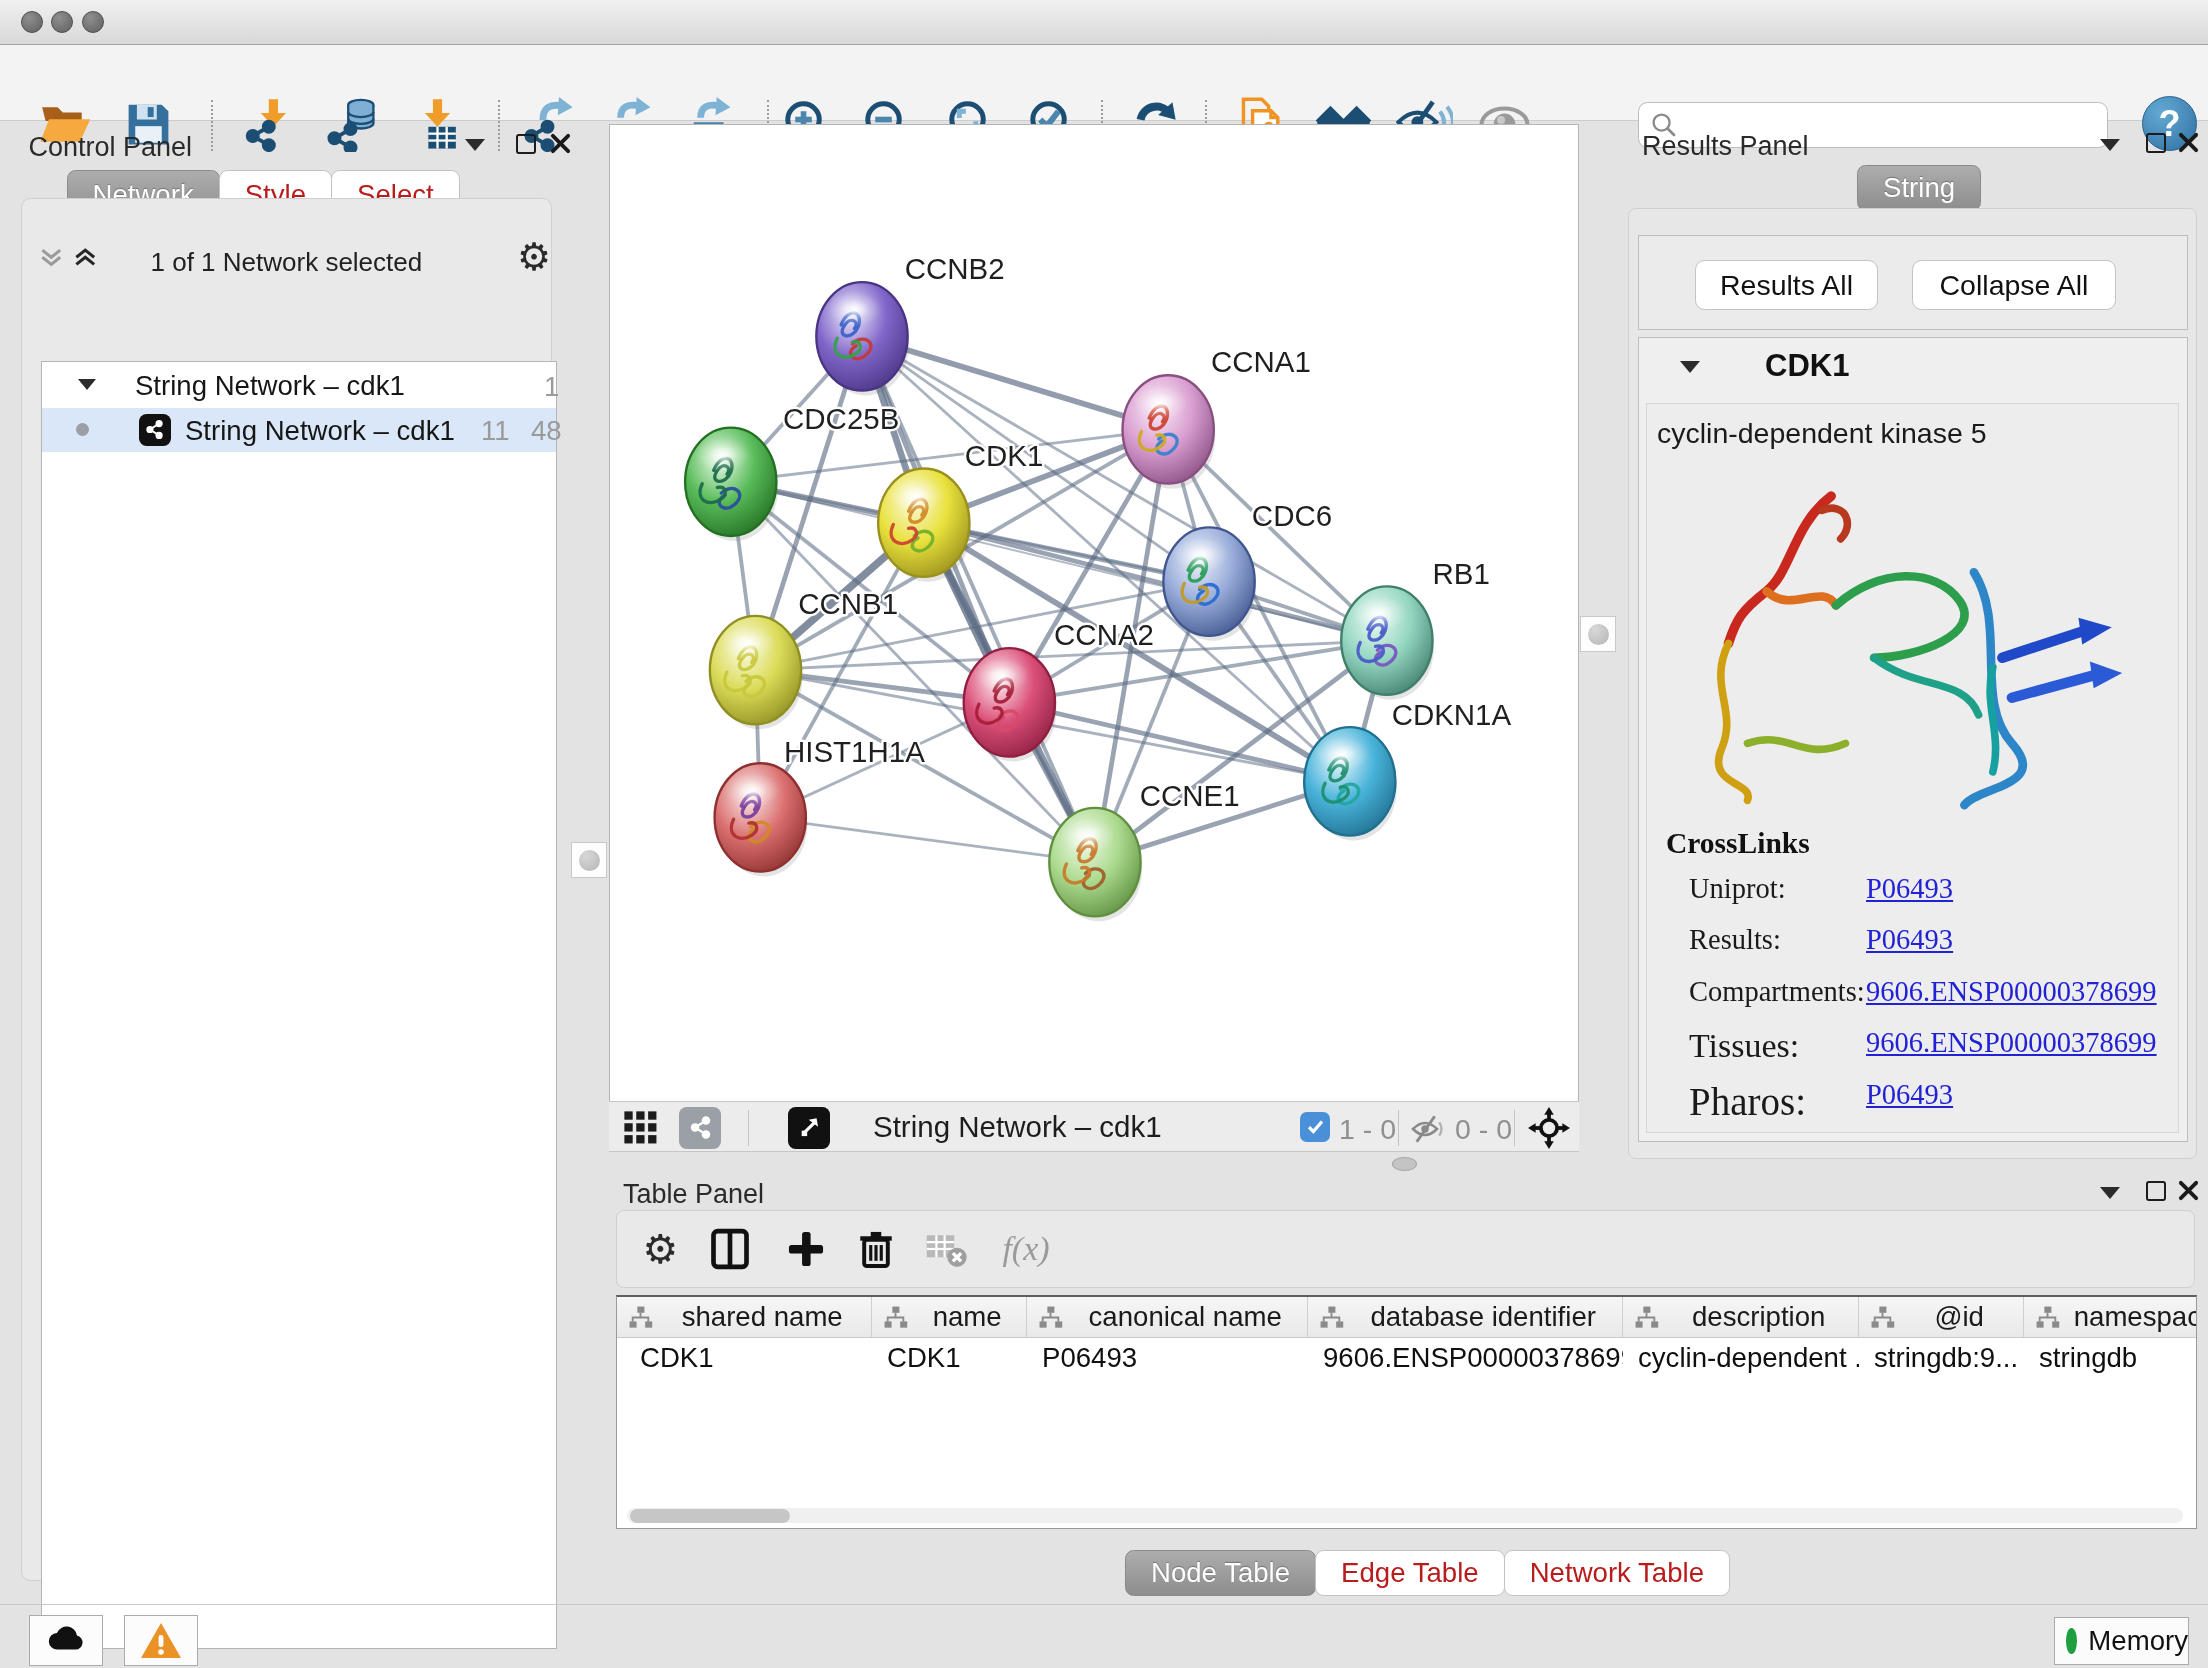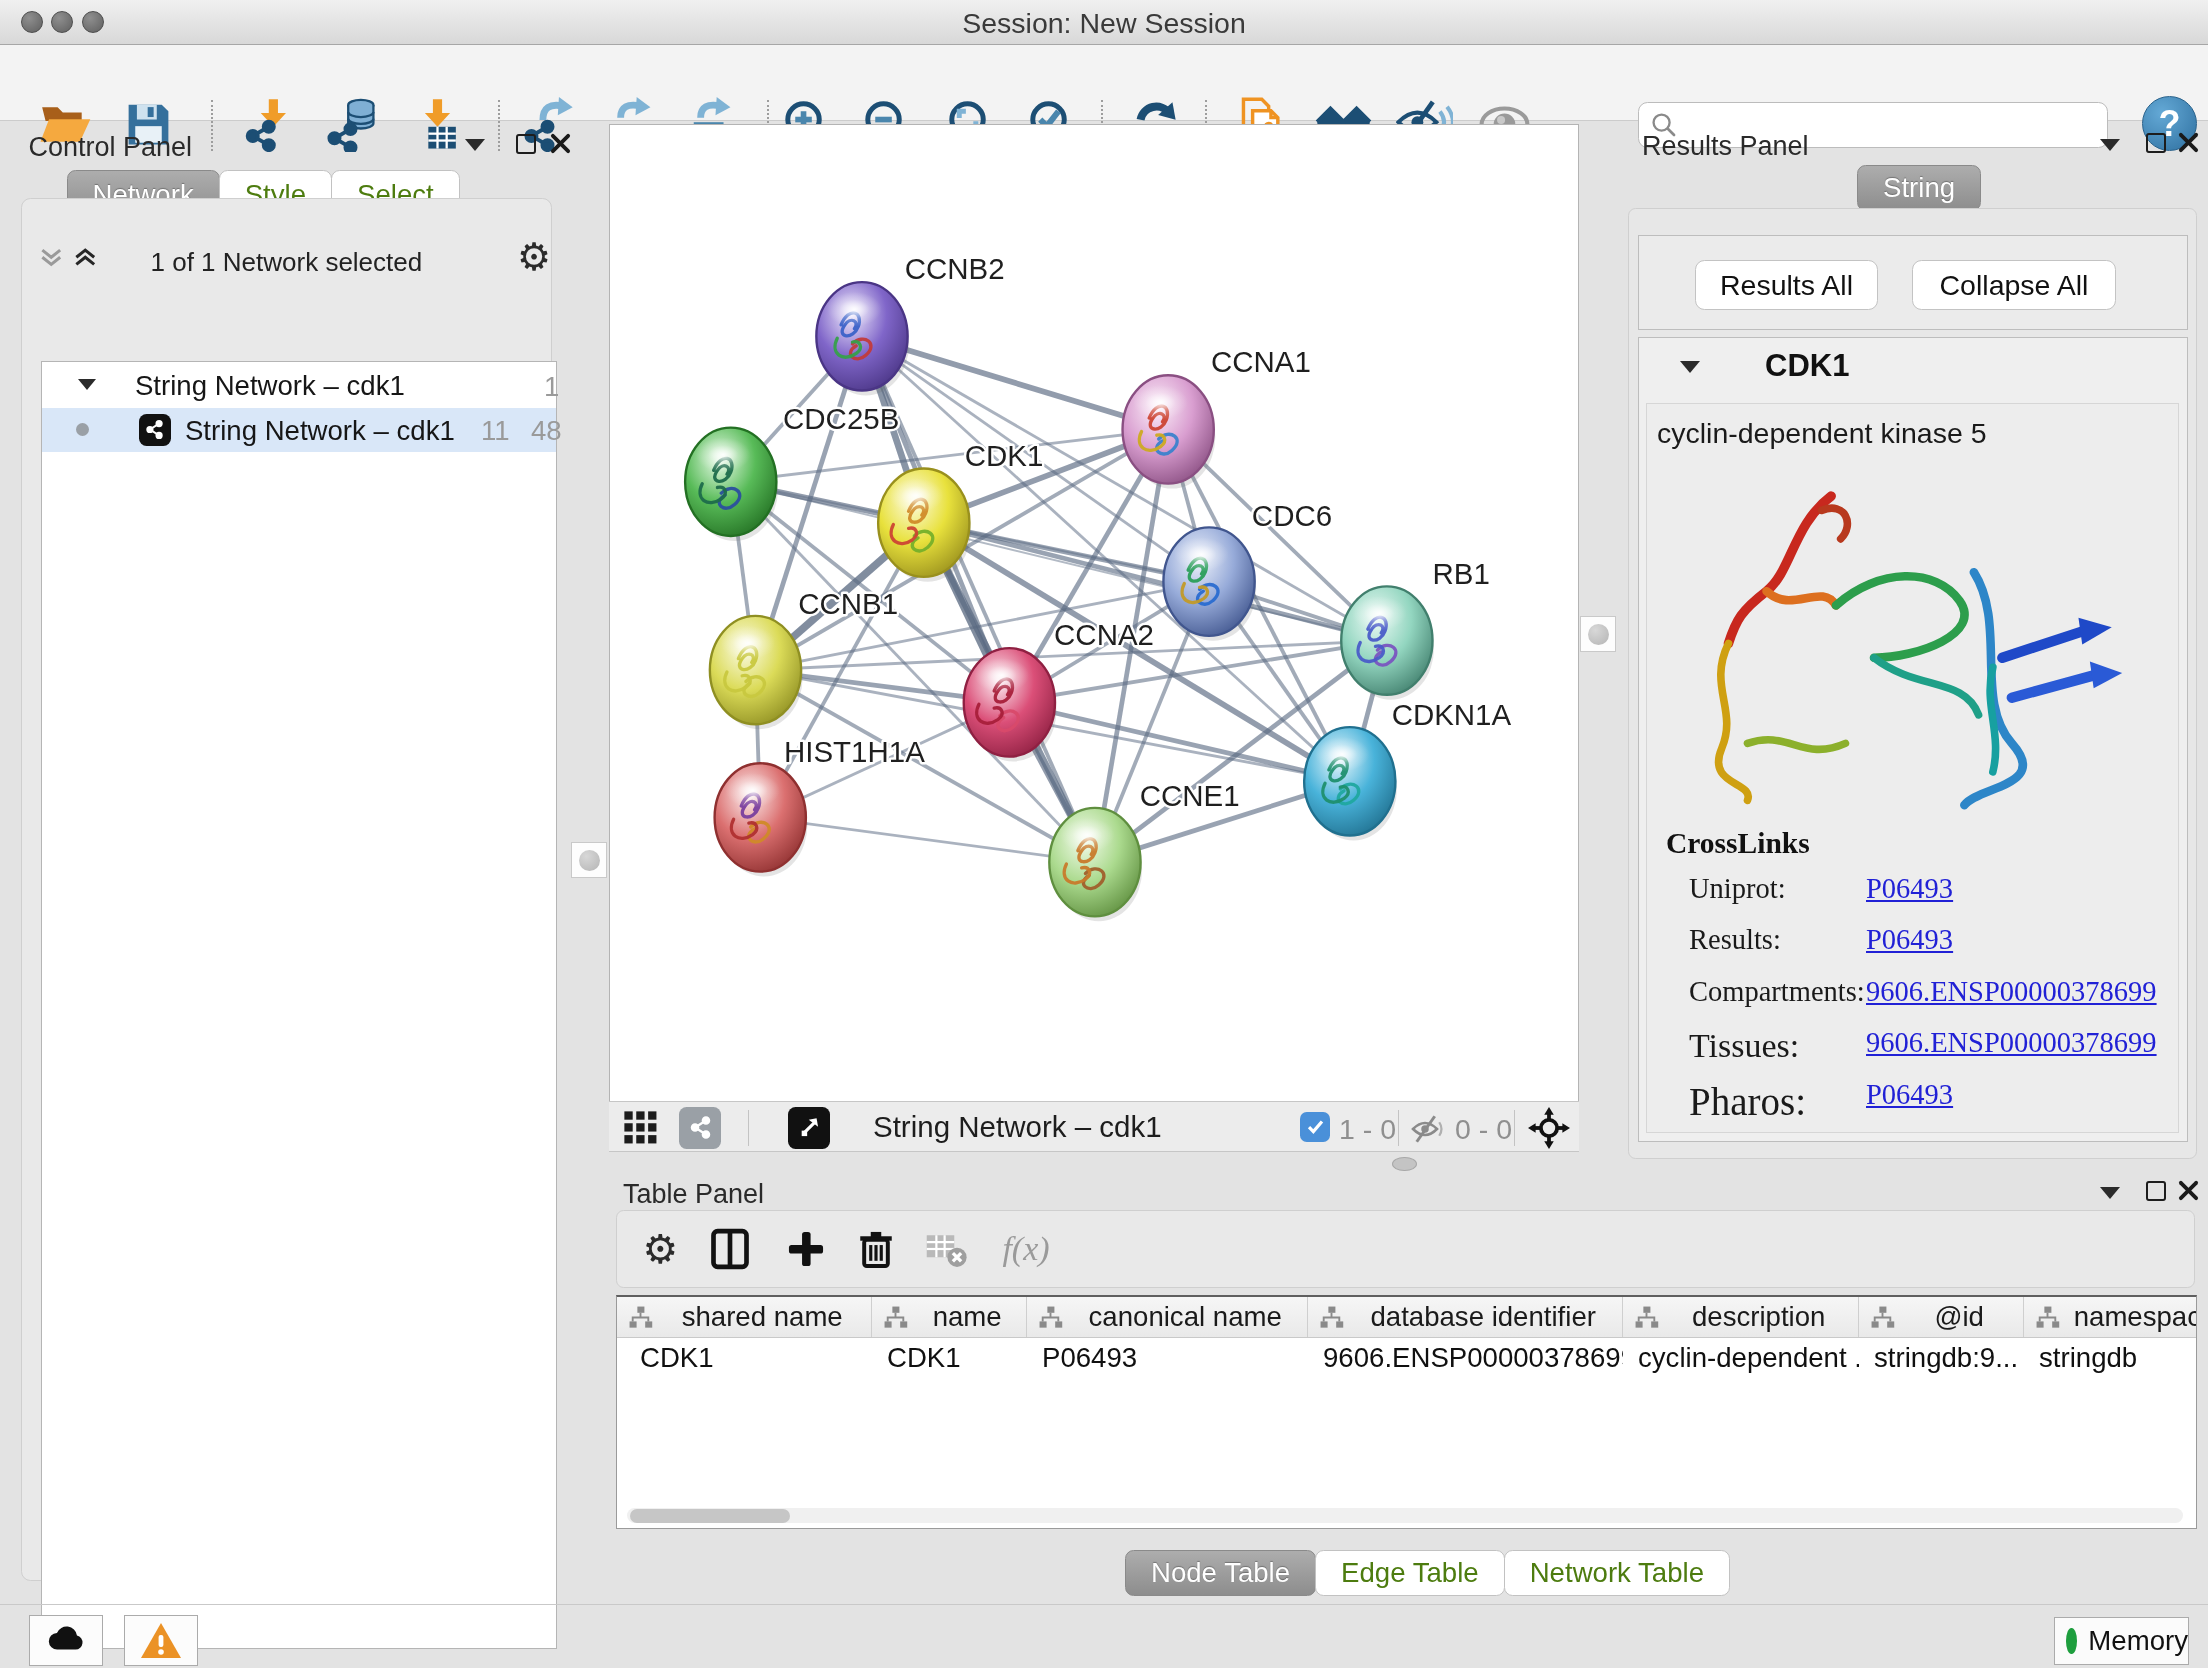--- a/index.html
+++ b/index.html
@@ -13,21 +13,21 @@
   .tbi{position:absolute;top:49px;width:61px;height:61px;display:flex;align-items:center;justify-content:center;}
   .tbsep{position:absolute;top:55px;height:51px;width:0;border-left:2.9px dotted #9d9d9d;}
   .search{position:absolute;left:1638px;top:57px;width:468px;height:44px;background:#ffffff;border:1.9px solid #bcbcbc;border-radius:9.5px;display:flex;align-items:center;}
   .search input{flex:1;height:100%;border:none;outline:none;background:transparent;font-size:27px;font-family:"Liberation Sans",sans-serif;padding-left:9.5px;}
   .helpbtn{position:absolute;left:2142px;top:51px;width:53px;height:53px;border-radius:50%;background:radial-gradient(circle at 35% 30%,#64a9d6,#2e6f9f);border:1.9px solid #28618b;color:#fff;font-size:36px;font-weight:bold;display:flex;align-items:center;justify-content:center;}
   
   .ptitle{position:absolute;font-size:27px;color:#2a2a2a;}
   .tri-down{width:0;height:0;border-left:10.5px solid transparent;border-right:10.5px solid transparent;border-top:12.4px solid #2b2b2b;}
   .floatbox{width:16px;height:16px;border:2.9px solid #1d1d1d;border-radius:2.9px;}
   .gear{font-family:"DejaVu Sans",sans-serif;color:#2b2b2b;}
-  .tabbtn{display:inline-flex;align-items:center;justify-content:center;height:48px;padding:0 25px;font-size:27.6px;background:#ffffff;border:1px solid #c2c2c2;border-radius:8.6px;margin-right:-1px;color:#4d7c0f;}
+  .tabbtn{display:inline-flex;align-items:center;justify-content:center;height:48px;padding:0 25px;font-size:27.6px;background:#ffffff;border:1px solid #c2c2c2;border-radius:8.6px;margin-right:-1px;color:#b91c1c;}
   .tabbtn.sel{background:linear-gradient(#adadad,#8d8d8d);color:#fff;border-color:#8a8a8a;text-shadow:0 -1px 1px rgba(0,0,0,.3);}
   
   .cpanel{position:absolute;left:9.5px;top:124px;width:555px;height:1463px;}
   .cp-box{position:absolute;left:11.4px;top:74px;width:529px;height:1381px;background:#e9e9e9;border:1px solid #cfcfcf;border-radius:9.5px;}
   .cp-list{position:absolute;left:19px;top:162px;width:514px;height:1286px;background:#fff;border:1px solid #b5b5b5;}
   .cp-row{position:relative;width:100%;height:46px;}
   .cp-row2{position:relative;width:100%;height:44px;background:#d9e7f8;}
   .cnt{position:absolute;color:#9a9a9a;font-size:27.6px;top:8.6px;}
   .sharechip{position:absolute;width:32px;height:32px;background:#111;border-radius:7.6px;display:flex;align-items:center;justify-content:center;}
   
@@ -69,21 +69,20 @@
 </style>
 </head>
 <body>
 
 <div class="app">
 
   <div class="titlebar">
     <span class="light" style="left:21px"></span>
     <span class="light" style="left:51px"></span>
     <span class="light" style="left:82px"></span>
-    <div class="wtitle">Session: New Session</div>
   </div>
 
   <div class="toolbar">
     <span class="tbi" style="left:34px">
       <svg width="55" height="55" viewBox="0 0 32 32">
           <path d="M3 6h9l3 3h11v5H5z" fill="#a85f1a"></path>
           <path d="M2 26l5-13h24l-6 13z" fill="#f5a93f"></path>
         </svg>
     </span>
     <span class="tbi" style="left:118px">

